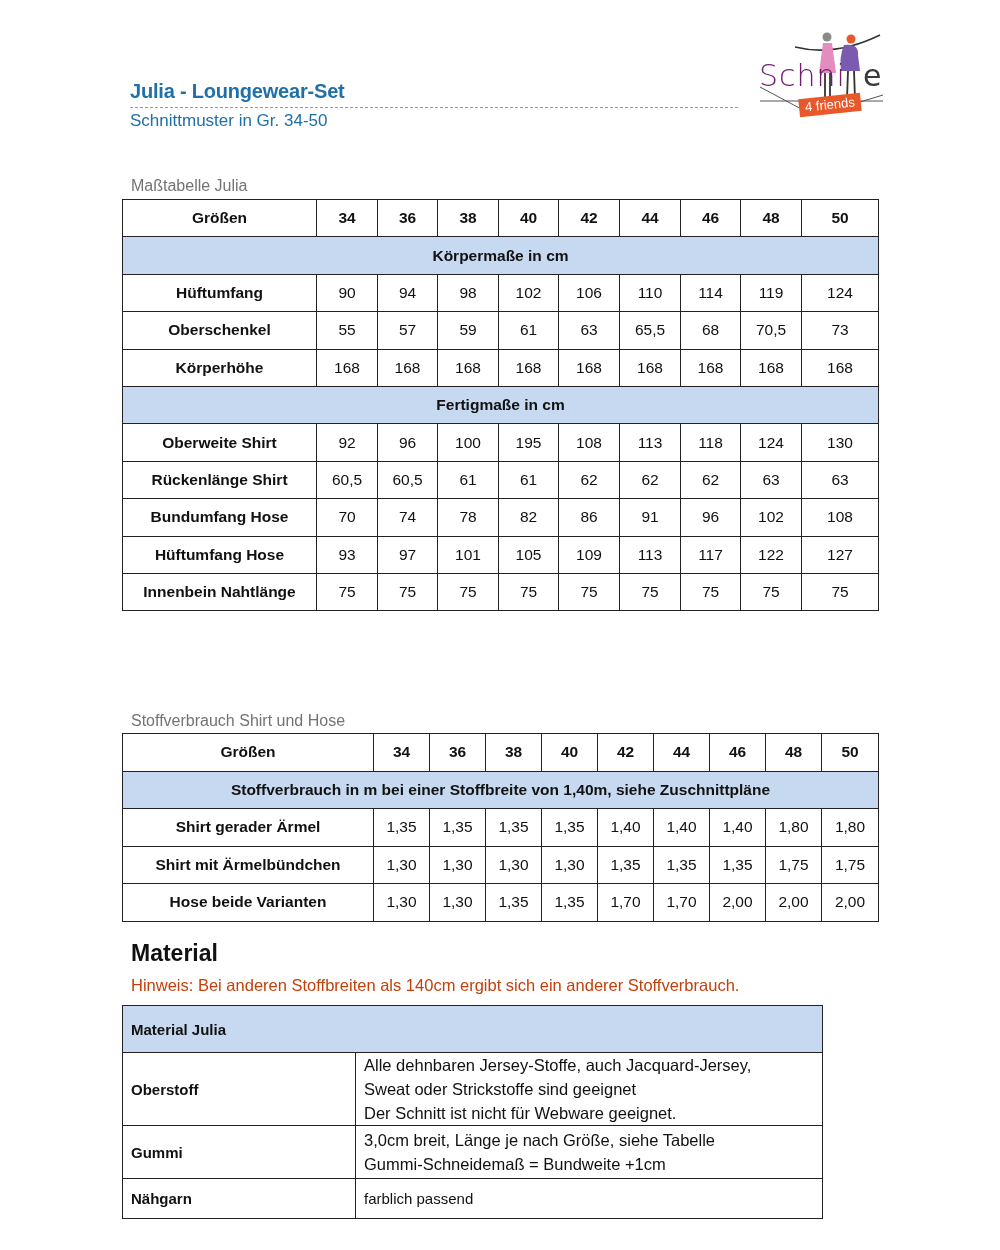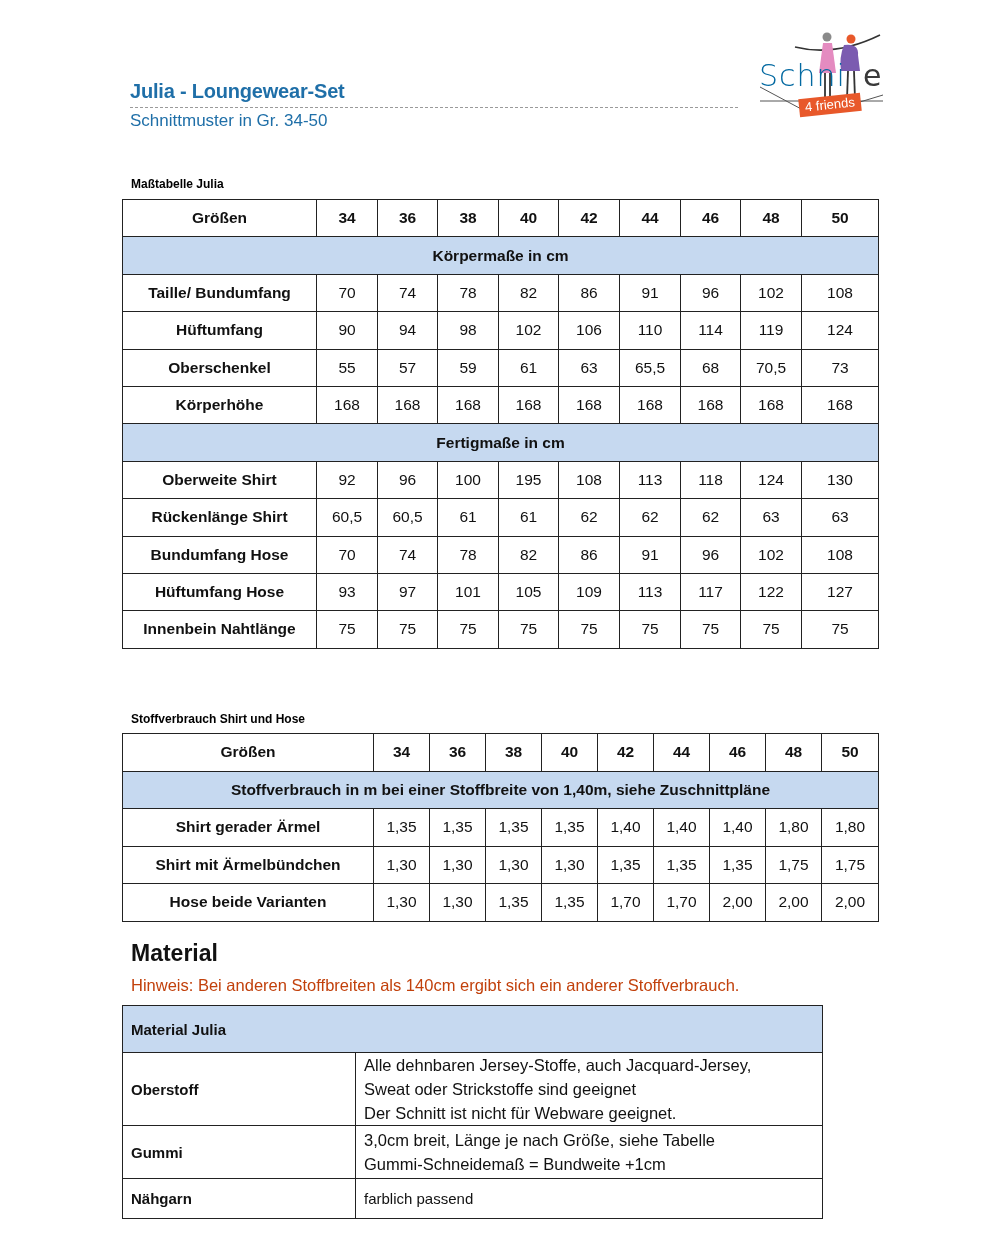--- a/index.html
+++ b/index.html
@@ -7,29 +7,29 @@
          font-family: "Liberation Sans", "DejaVu Sans", sans-serif; color: #111; }
   .abs { position: absolute; }
 
   
   .doc-title { left: 130px; top: 80px; font-size: 20px; font-weight: bold; color: #1f6fa8; letter-spacing: -0.2px; }
   .title-rule { left: 130px; top: 107px; width: 608px; border-top: 1.5px dashed #9a9a9a; }
   .doc-subtitle { left: 130px; top: 111px; font-size: 17px; color: #1f6fa8; }
 
   
   .logo { left: 755px; top: 25px; width: 130px; height: 100px; }
-  .logo-text { position: absolute; left: 4px; top: 33px; font-size: 30px; color: #0369a1;
+  .logo-text { position: absolute; left: 4px; top: 33px; font-size: 30px; color: #701a75;
                font-family: "DejaVu Sans", sans-serif; font-weight: 300; letter-spacing: 1px; }
   .logo-e { position: absolute; left: 108px; top: 33px; font-size: 30px; color: #3a3a3a;
             font-family: "DejaVu Sans", sans-serif; }
   .logo-badge { position: absolute; left: 44px; top: 71px; background: #e8582a; color: #fff;
                 font-size: 13px; padding: 1px 6px 2px 6px; transform: rotate(-6deg); white-space: nowrap; }
 
   
-  .section-heading { font-size: 12px; font-weight: bold; color: #000000; }
+  .section-heading { font-size: 16px; font-weight: normal; color: #737373; }
   .material-heading { font-size: 23px; font-weight: bold; color: #111; }
 
   
   table.grid { position: absolute; border-collapse: collapse; table-layout: fixed; }
   table.grid td { border: 1.3px solid #222; text-align: center; font-size: 15.5px; padding: 0; }
   table.grid td.lbl { font-weight: bold; }
   table.grid tr.hdr td { font-weight: bold; }
   table.grid tr.band td { background: #c6d9f0; font-weight: bold; }
 
   #t1 { left: 122px; top: 199px; width: 756px; }
@@ -98,32 +98,20 @@
         <td>38</td>
         <td>40</td>
         <td>42</td>
         <td>44</td>
         <td>46</td>
         <td>48</td>
         <td>50</td>
       </tr>
       <tr class="band">
         <td colspan="10">Körpermaße in cm</td>
-      </tr>
-      <tr>
-        <td class="lbl">Taille/ Bundumfang</td>
-        <td>70</td>
-        <td>74</td>
-        <td>78</td>
-        <td>82</td>
-        <td>86</td>
-        <td>91</td>
-        <td>96</td>
-        <td>102</td>
-        <td>108</td>
       </tr>
       <tr>
         <td class="lbl">Hüftumfang</td>
         <td>90</td>
         <td>94</td>
         <td>98</td>
         <td>102</td>
         <td>106</td>
         <td>110</td>
         <td>114</td>

